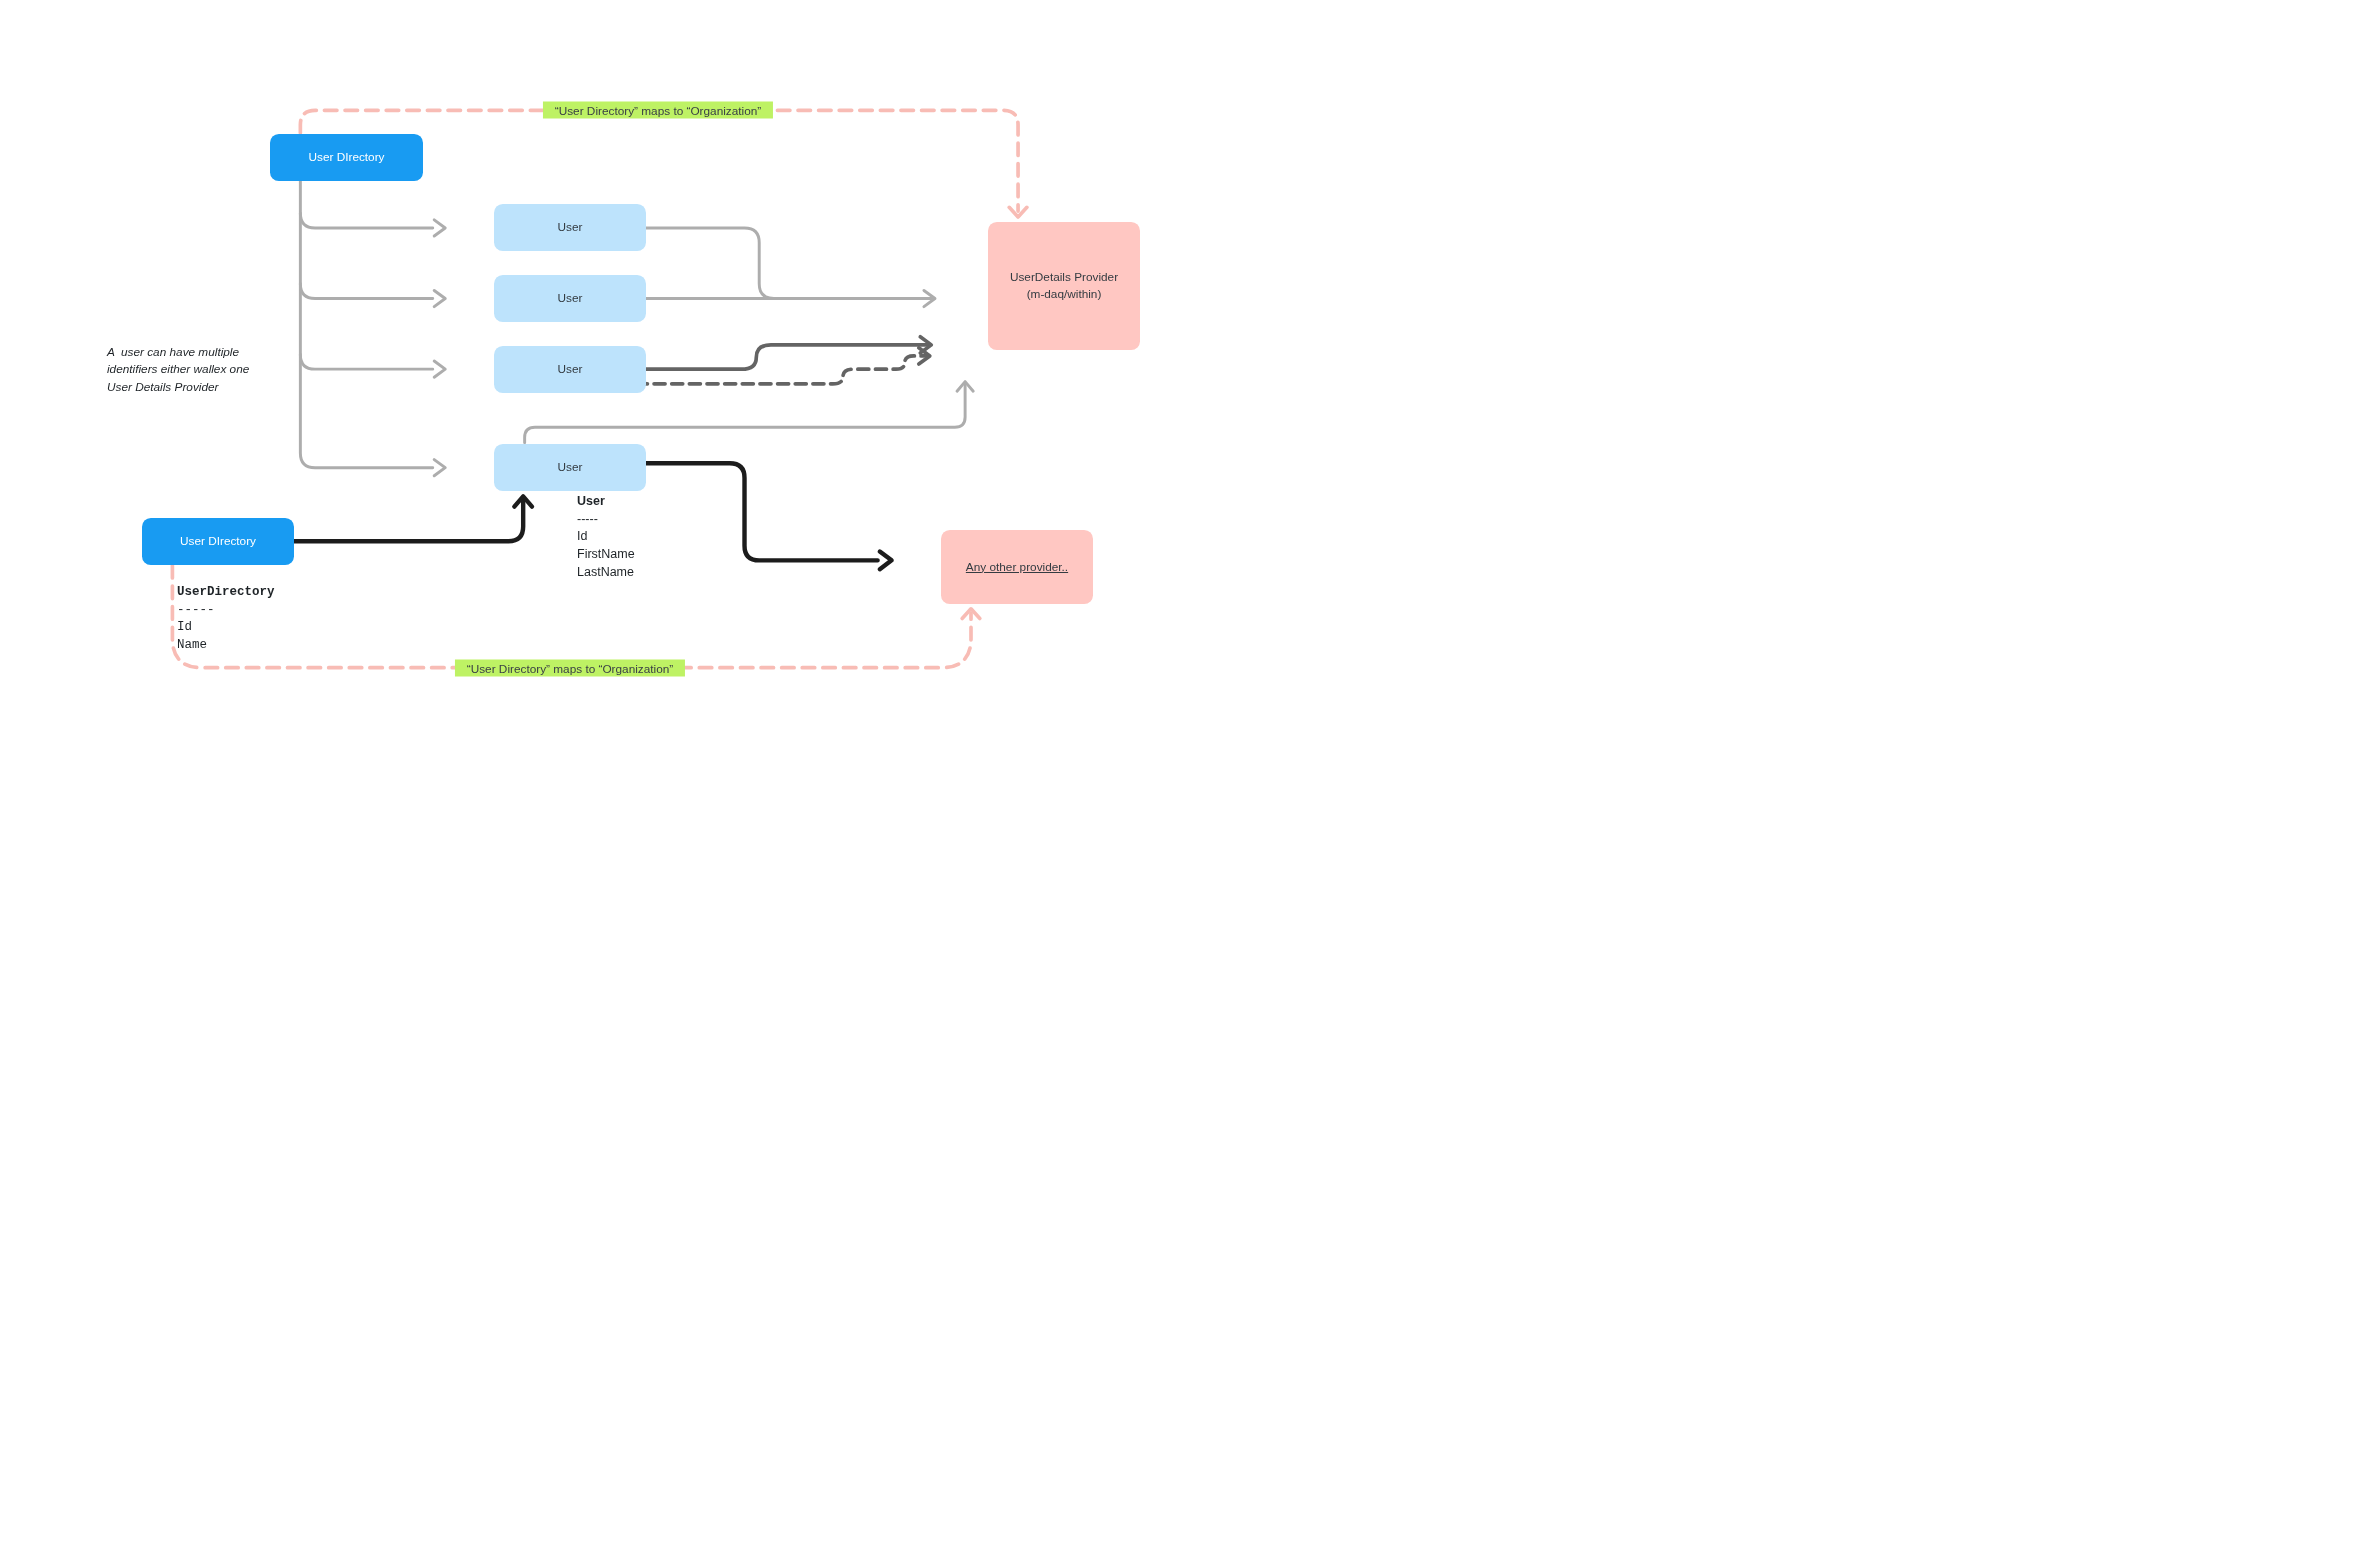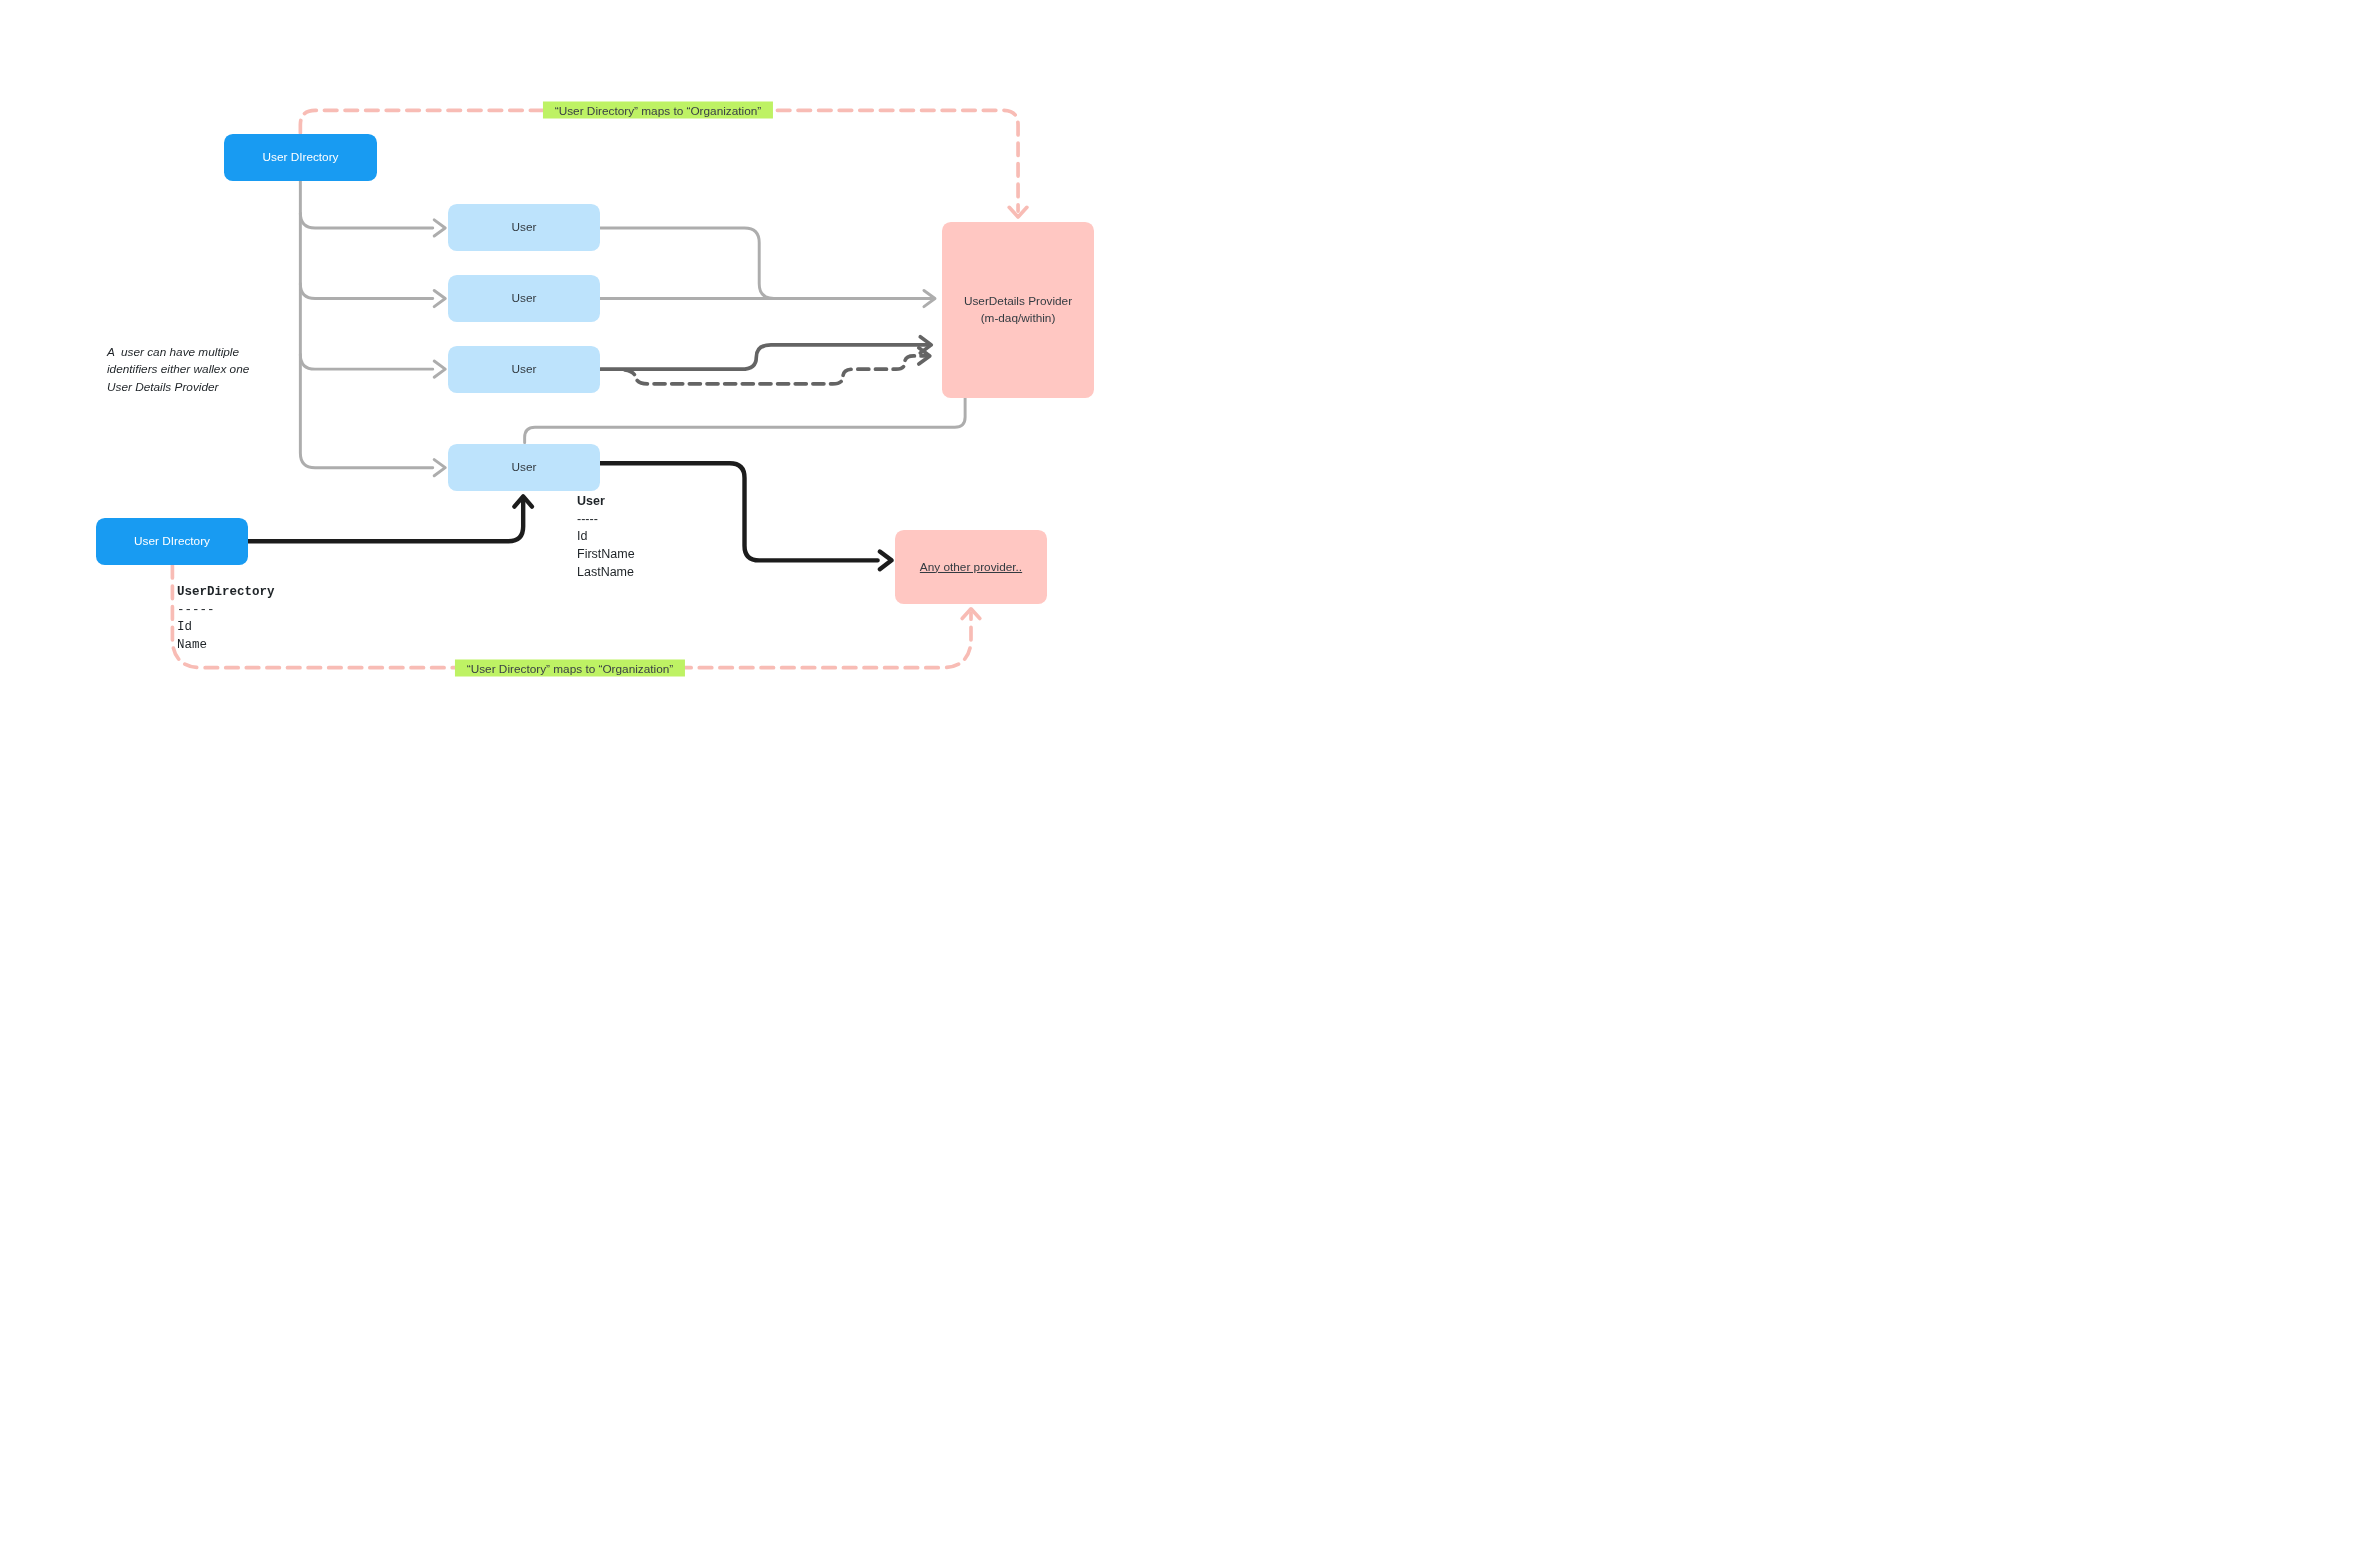--- a/index.html
+++ b/index.html
@@ -8,21 +8,21 @@
     width:1189px;height:778px;
     background:#ffffff;
     font-family:"Liberation Sans", sans-serif;
     overflow:hidden;
   }
   #connectors{position:absolute;left:0;top:0;z-index:1;}
   .node{
     position:absolute;z-index:2;
     display:flex;align-items:center;justify-content:center;
     text-align:center;border-radius:8.8px;
-    font-size:11.8px;line-height:17px;color:#333B41;
+    font-size:11.8px;line-height:17px;color:#333B41;margin-left:46px;
   }
   .node.blue{background:#189BF2;color:#ffffff;}
   .node.lblue{background:#BDE3FC;}
   .node.pink{background:#FFC7C2;}
   .maplabel{
     position:absolute;z-index:3;transform:translate(-50%,-50%);
     background:#bef264;padding:1.5px 11.8px;white-space:nowrap;
     font-size:11.8px;color:#3A4045;
   }
   .schema{position:absolute;z-index:2;font-size:12.5px;line-height:17.7px;color:#1E2327;}
@@ -85,21 +85,21 @@
   <div class="node lblue" style="left:448px;top:275px;width:152px;height:47px;">
     <span>User</span>
   </div>
   <div class="node lblue" style="left:448px;top:346px;width:152px;height:47px;">
     <span>User</span>
   </div>
   <div class="node lblue" style="left:448px;top:444px;width:152px;height:47px;">
     <span>User</span>
   </div>
 
-  <div class="node pink" style="left:942px;top:222px;width:152px;height:176px;flex-direction:column;">
+  <div class="node pink" style="left:942px;top:222px;width:152px;height:128px;flex-direction:column;">
     <div>UserDetails Provider</div>
     <div>(m-daq/within)</div>
   </div>
 
   <div class="node pink" style="left:895px;top:530px;width:152px;height:74px;text-decoration:underline;">
     <span>Any other provider..</span>
   </div>
 
   <div class="node blue" style="left:96px;top:518px;width:152px;height:47px;">
     <span>User DIrectory</span>

